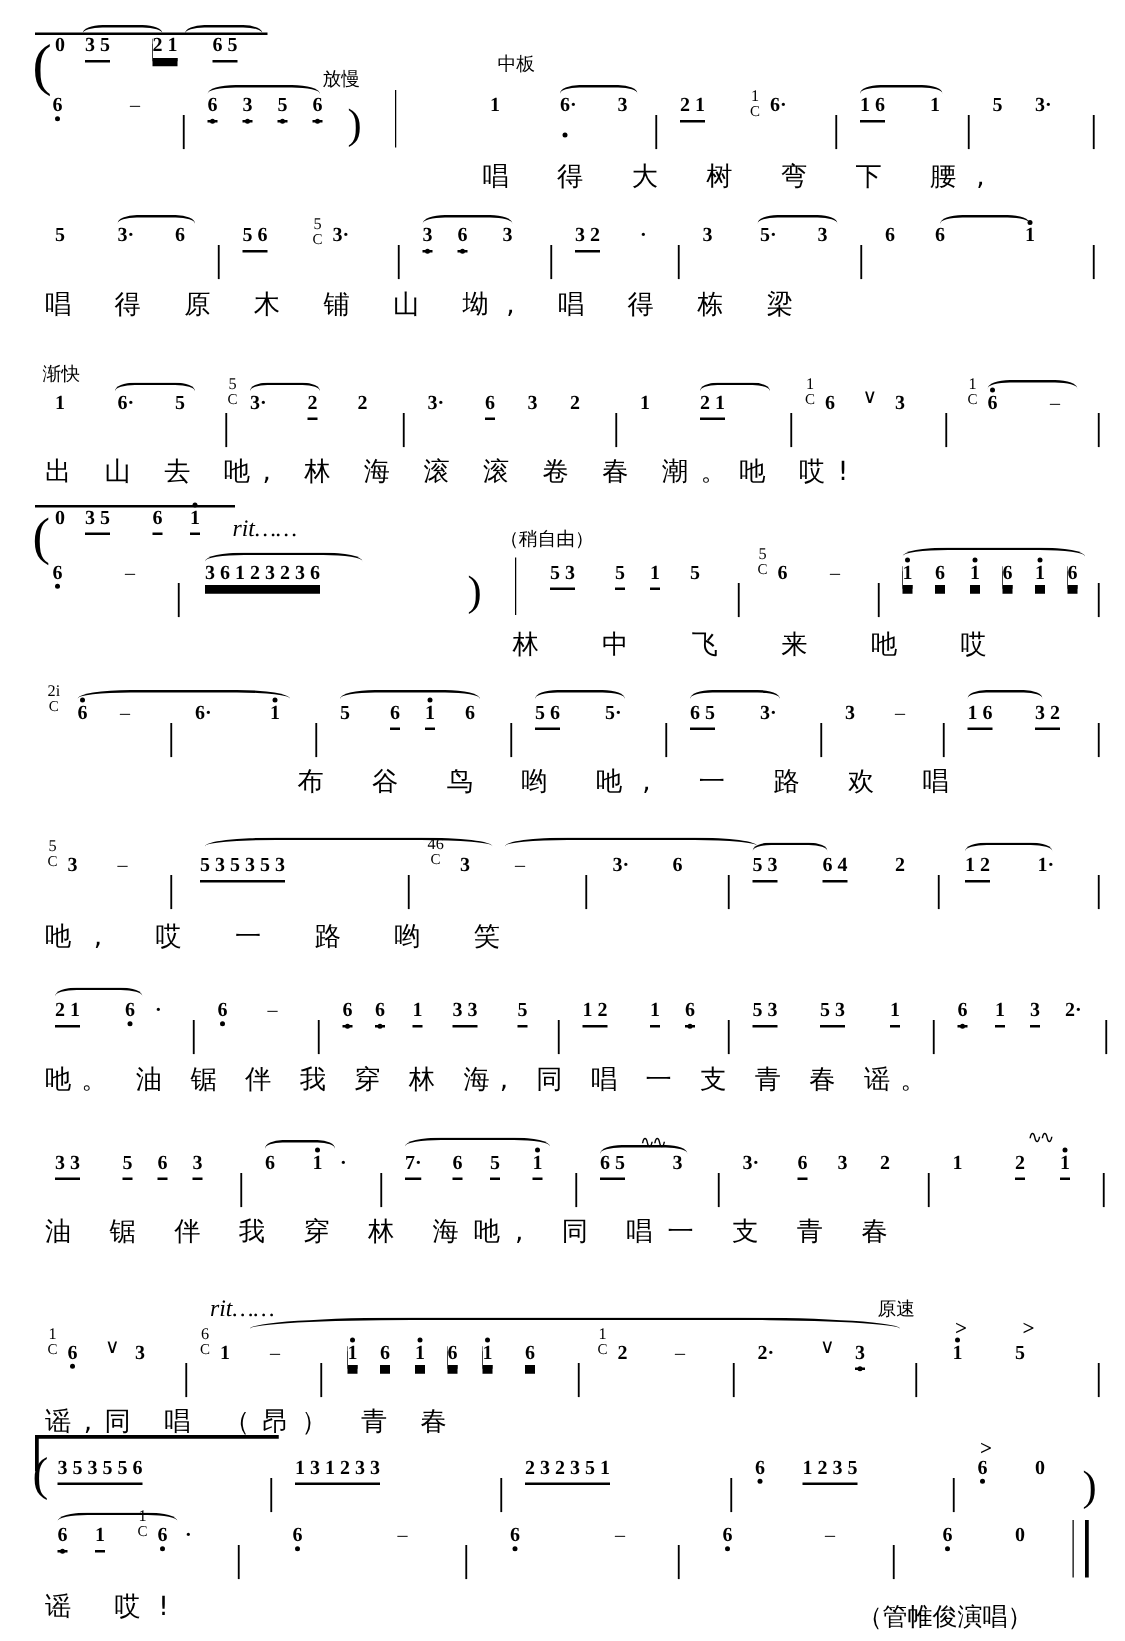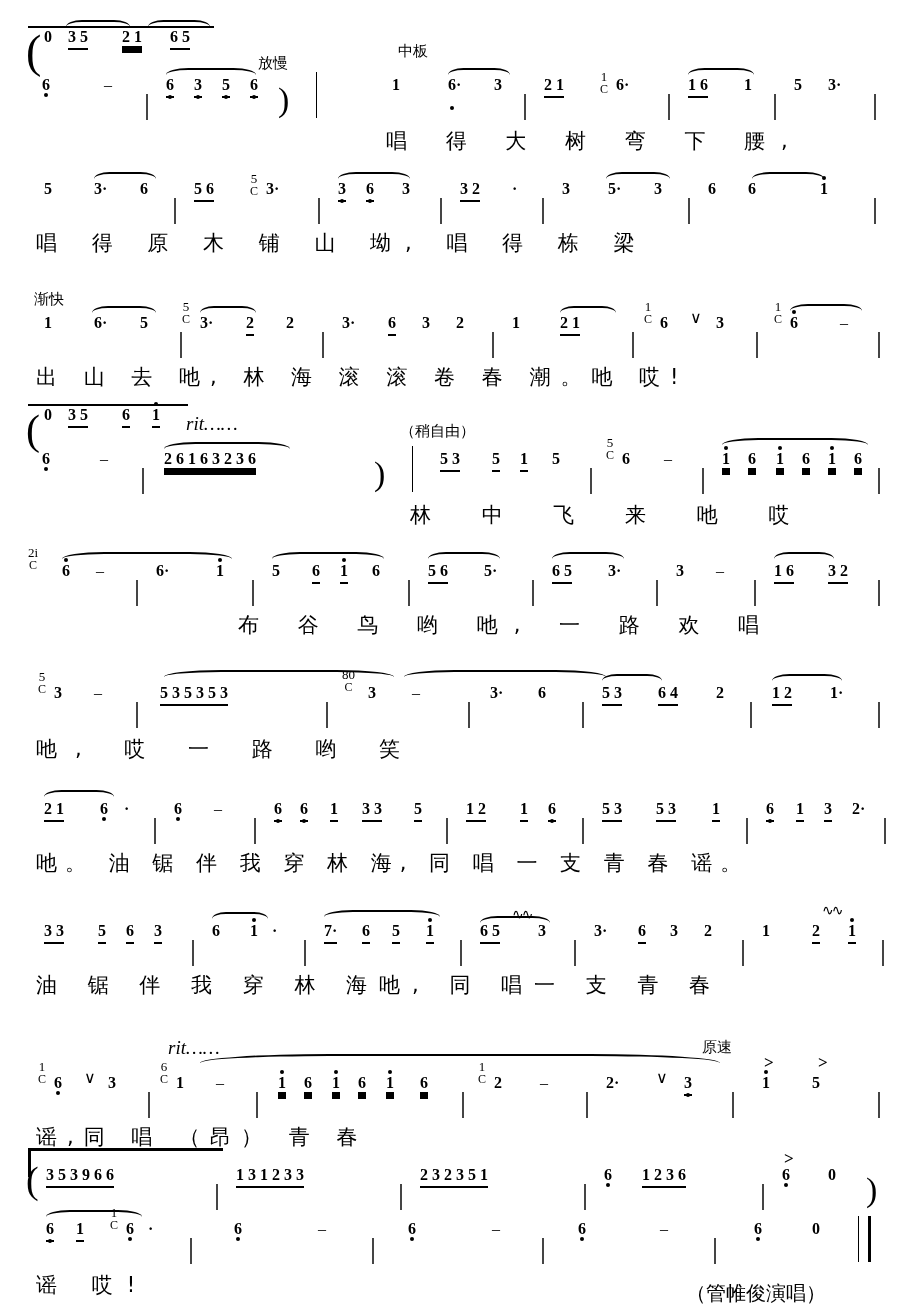--- a/index.html
+++ b/index.html
@@ -233,21 +233,21 @@
     <div class="n u1" style="left:68px;top:4px;font-weight:bold;">3 5</div>
     <div class="n u1" style="left:122px;top:4px;font-weight:bold;">6</div>
     <div class="n u1 dotup" style="left:152px;top:4px;position:absolute;font-weight:bold;">1</div>
     <div style="position:absolute;left:28px;top:2px;width:160px;border-top:2px solid #000;"></div>
     <div class="ital" style="left:186px;top:12px;">rit……</div>
 
     <div class="n dotdn" style="left:42px;top:48px;position:absolute;font-weight:bold;">6</div>
     <div class="n" style="left:100px;top:48px;">–</div>
     <div class="bar" style="left:140px;top:48px;">|</div>
 
-    <div class="n u2" style="left:164px;top:48px;font-weight:bold;">2 6 1 6 3 2 3 6</div>
+    <div class="n u2" style="left:164px;top:48px;font-weight:bold;">3 6 1 2 3 2 3 6</div>
     <div class="slur" style="left:164px;top:40px;width:126px;"></div>
     <div class="paren" style="left:374px;top:44px;font-size:34px;">)</div>
     <div class="tempo" style="left:400px;top:22px;">（稍自由）</div>
     <div class="dbar2" style="left:412px;top:44px;height:46px;"></div>
 
     <div class="n u1" style="left:440px;top:48px;font-weight:bold;">5 3</div>
     <div class="n u1" style="left:492px;top:48px;font-weight:bold;">5</div>
     <div class="n u1" style="left:520px;top:48px;font-weight:bold;">1</div>
     <div class="n" style="left:552px;top:48px;font-weight:bold;">5</div>
     <div class="bar" style="left:588px;top:48px;">|</div>
@@ -266,21 +266,21 @@
     <div class="n u2" style="left:802px;top:48px;position:absolute;font-weight:bold;">6</div>
     <div class="n u2 dotup" style="left:828px;top:48px;position:absolute;font-weight:bold;">1</div>
     <div class="n u2" style="left:854px;top:48px;position:absolute;font-weight:bold;">6</div>
     <div class="slur" style="left:722px;top:36px;width:146px;"></div>
     <div class="bar" style="left:876px;top:48px;">|</div>
 
     <div class="lyrics" style="position:absolute;left:410px;top:96px;letter-spacing:22px;">林 中 飞 来 吔 哎</div>
   </div>
 
   <div class="line" style="position:absolute;left:0;top:540px;">
-    <div class="keymark" style="left:28px;top:6px;">
+    <div class="keymark" style="left:38px;top:6px;">
         <b>2i</b>
         <i>C</i>
       </div>
     <div class="n dotup" style="left:62px;top:22px;position:absolute;font-weight:bold;">6</div>
     <div class="n" style="left:96px;top:22px;">–</div>
     <div class="bar" style="left:134px;top:22px;">|</div>
 
     <div class="n" style="left:156px;top:22px;font-weight:bold;">6·</div>
     <div class="n dotup" style="left:216px;top:22px;position:absolute;font-weight:bold;">1</div>
     <div class="slur" style="left:62px;top:12px;width:170px;"></div>
@@ -322,21 +322,21 @@
       </div>
     <div class="n" style="left:54px;top:26px;font-weight:bold;">3</div>
     <div class="n" style="left:94px;top:26px;">–</div>
     <div class="bar" style="left:134px;top:26px;">|</div>
 
     <div class="n u1" style="left:160px;top:26px;font-weight:bold;">5 3 5 3 5 3</div>
     <div class="slur" style="left:164px;top:12px;width:230px;"></div>
     <div class="bar" style="left:324px;top:26px;">|</div>
 
     <div class="keymark" style="left:342px;top:10px;">
-        <b>80</b>
+        <b>46</b>
         <i>C</i>
       </div>
     <div class="n" style="left:368px;top:26px;font-weight:bold;">3</div>
     <div class="n" style="left:412px;top:26px;">–</div>
     <div class="bar" style="left:466px;top:26px;">|</div>
 
     <div class="n" style="left:490px;top:26px;font-weight:bold;">3·</div>
     <div class="n" style="left:538px;top:26px;font-weight:bold;">6</div>
     <div class="slur" style="left:404px;top:12px;width:202px;"></div>
     <div class="bar" style="left:580px;top:26px;">|</div>
@@ -482,28 +482,28 @@
     <div class="n" style="left:812px;top:52px;font-weight:bold;">5</div>
     <div class="bar" style="left:876px;top:52px;">|</div>
 
     <div class="lyrics" style="position:absolute;left:36px;top:98px;letter-spacing:10px;">谣,同 唱 （昂） 青 春</div>
   </div>
 
   <div class="line" style="position:absolute;left:0;top:1148px;">
     <div style="position:absolute;left:28px;top:0px;width:192px;border-top:3px solid #000;height:26px;border-left:3px solid #000;"></div>
     <div class="paren" style="left:26px;top:4px;font-size:38px;">(</div>
 
-    <div class="n u1" style="left:46px;top:18px;font-weight:bold;">3 5 3 9 6 6</div>
+    <div class="n u1" style="left:46px;top:18px;font-weight:bold;">3 5 3 5 5 6</div>
     <div class="bar" style="left:214px;top:18px;">|</div>
     <div class="n u1" style="left:236px;top:18px;font-weight:bold;">1 3 1 2 3 3</div>
     <div class="bar" style="left:398px;top:18px;">|</div>
     <div class="n u1" style="left:420px;top:18px;font-weight:bold;">2 3 2 3 5 1</div>
     <div class="bar" style="left:582px;top:18px;">|</div>
     <div class="n dotdn" style="left:604px;top:18px;position:absolute;font-weight:bold;">6</div>
-    <div class="n u1" style="left:642px;top:18px;font-weight:bold;">1 2 3 6</div>
+    <div class="n u1" style="left:642px;top:18px;font-weight:bold;">1 2 3 5</div>
     <div class="bar" style="left:760px;top:18px;">|</div>
     <div class="gt" style="left:784px;top:2px;">&gt;</div>
     <div class="n dotdn" style="left:782px;top:18px;position:absolute;font-weight:bold;">6</div>
     <div class="n" style="left:828px;top:18px;font-weight:bold;">0</div>
     <div class="paren" style="left:866px;top:14px;font-size:34px;">)</div>
   </div>
 
   <div class="line" style="position:absolute;left:0;top:1212px;">
     <div class="n u1 dotdn" style="left:46px;top:8px;position:absolute;font-weight:bold;">6</div>
     <div class="n u1" style="left:76px;top:8px;font-weight:bold;">1</div>

